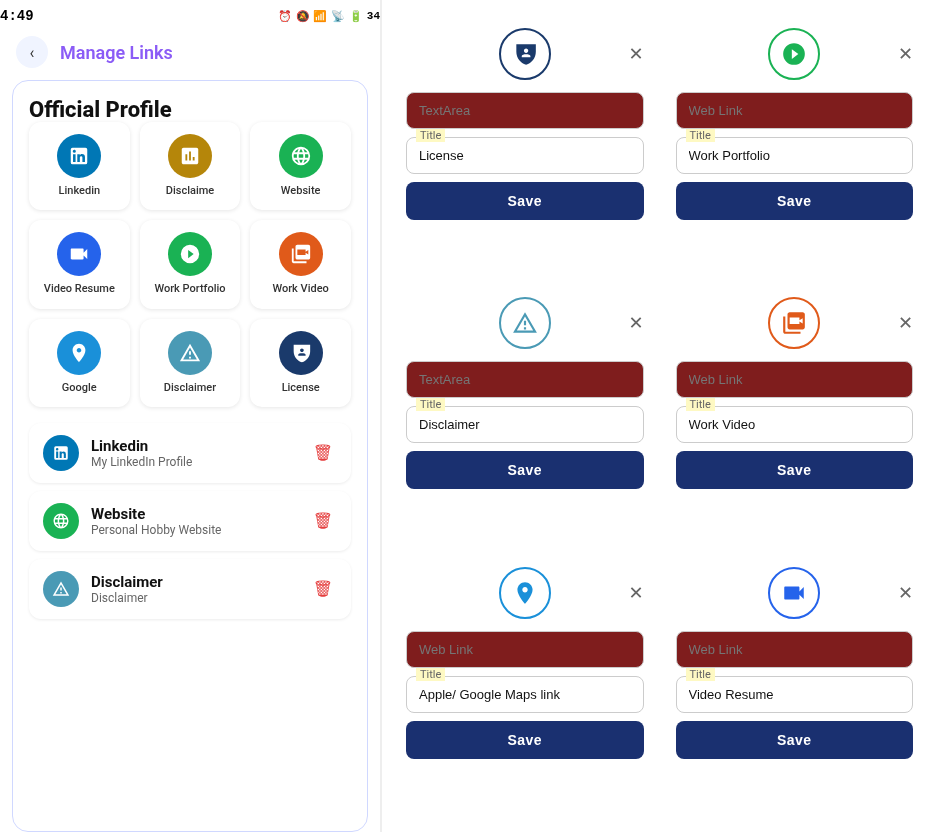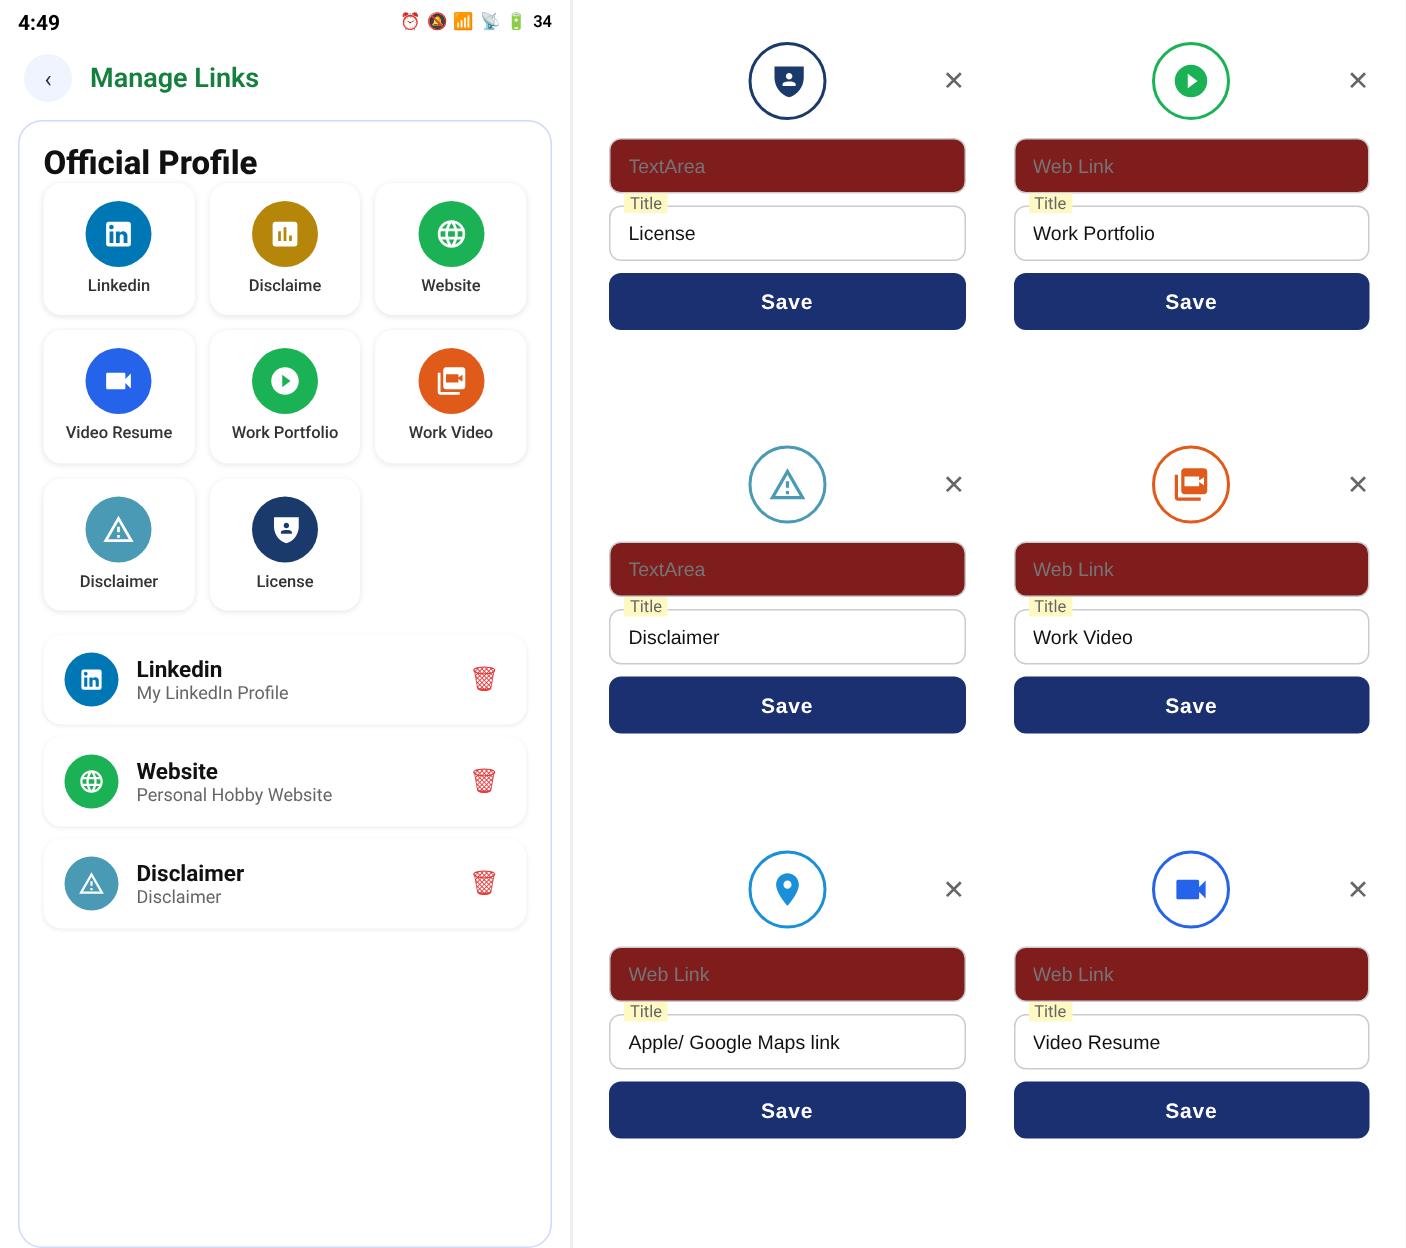--- a/index.html
+++ b/index.html
@@ -19,24 +19,25 @@
       display: flex;
       flex-direction: column;
       flex-shrink: 0;
       height: 832px;
       overflow: hidden;
     }
 
     .status-bar {
       display: flex;
       justify-content: space-between;
-      align-items: flex-start;
-      padding: 8px 12px 4px;
+      align-items: center;
+      padding: 8px 0 4px;
       font-size: 12px;
       font-weight: 600;
+      font-family: Liberation Mono, monospace;
     }
     .status-time { font-size: 14px; font-weight: 700; }
     .status-icons { display: flex; gap: 4px; align-items: center; font-size: 11px; }
 
     .top-nav {
       display: flex;
       align-items: center;
       padding: 8px 16px 12px;
       gap: 12px;
     }
@@ -45,21 +46,21 @@
       border-radius: 50%;
       background: #f0f4ff;
       display: flex; align-items: center; justify-content: center;
       cursor: pointer;
       font-size: 16px;
       color: #333;
     }
     .nav-title {
       font-size: 18px;
       font-weight: 600;
-      color: #15803d;
+      color: #8b5cf6;
     }
 
     .main-card {
       margin: 0 12px;
       border: 1.5px solid #d0d8ff;
       border-radius: 16px;
       padding: 16px;
       flex: 1;
       overflow-y: auto;
     }
@@ -329,20 +330,28 @@
 
       <div class="icon-item">
         <div class="icon-circle bg-workvideo">
           <svg width="22" height="22" viewBox="0 0 24 24" fill="white">
             <path d="M4 6H2V20C2 21.1 2.9 22 4 22H18V20H4V6M20 2H8C6.9 2 6 2.9 6 4V16C6 17.1 6.9 18 8 18H20C21.1 18 22 17.1 22 16V4C22 2.9 21.1 2 20 2M20 12.5L17 10.5V13H8V7H17V9.5L20 7.5V12.5Z"></path>
           </svg>
         </div>
         <span class="icon-label">Work Video</span>
       </div>
 
+      <div class="icon-item">
+        <div class="icon-circle bg-google">
+          <svg width="22" height="22" viewBox="0 0 24 24" fill="white">
+            <path d="M12 2C8.13 2 5 5.13 5 9C5 14.25 12 22 12 22C12 22 19 14.25 19 9C19 5.13 15.87 2 12 2M12 11.5C10.62 11.5 9.5 10.38 9.5 9C9.5 7.62 10.62 6.5 12 6.5C13.38 6.5 14.5 7.62 14.5 9C14.5 10.38 13.38 11.5 12 11.5Z"></path>
+          </svg>
+        </div>
+        <span class="icon-label">Google</span>
+      </div>
 
       <div class="icon-item">
         <div class="icon-circle bg-disclaimer">
           <svg width="22" height="22" viewBox="0 0 24 24" fill="white">
             <path d="M12 2L1 21H23M12 6L19.53 19H4.47M11 10V14H13V10M11 16V18H13V16"></path>
           </svg>
         </div>
         <span class="icon-label">Disclaimer</span>
       </div>
 

